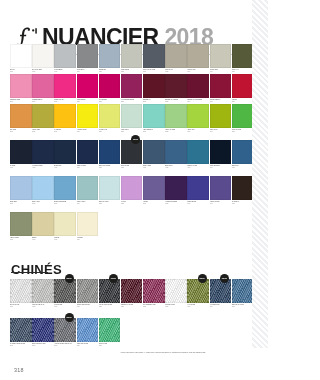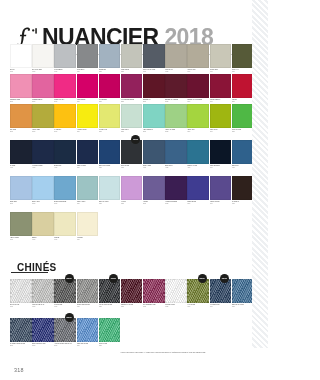--- a/index.html
+++ b/index.html
@@ -65,22 +65,22 @@
     z-index:3;
   }
   
   .chip.chine{
     background-image:
       repeating-linear-gradient(32deg, rgba(255,255,255,.20) 0 .5px, rgba(0,0,0,.08) .5px 1.1px),
       repeating-linear-gradient(-28deg, rgba(255,255,255,.13) 0 .6px, rgba(0,0,0,.05) .6px 1.3px);
   }
   
   .sec-title{
-    position:absolute;left:17px;
-    font-size:10px;font-weight:bold;color:#1c1c1c;letter-spacing:.3px;
+    position:absolute;left:11px;
+    font-size:13px;font-weight:bold;color:#1c1c1c;letter-spacing:.3px;
   }
   .sec-rule{position:absolute;left:11px;height:1px;background:#2b2b2b;}
   
   #footnote{
     position:absolute;left:120px;top:351px;width:128px;
     font-size:1.9px;line-height:2.4px;color:#6d6d6d;text-align:left;
   }
   #pageno{
     position:absolute;left:14px;top:367px;
     font-size:5.4px;color:#6f6f6f;letter-spacing:.2px;

